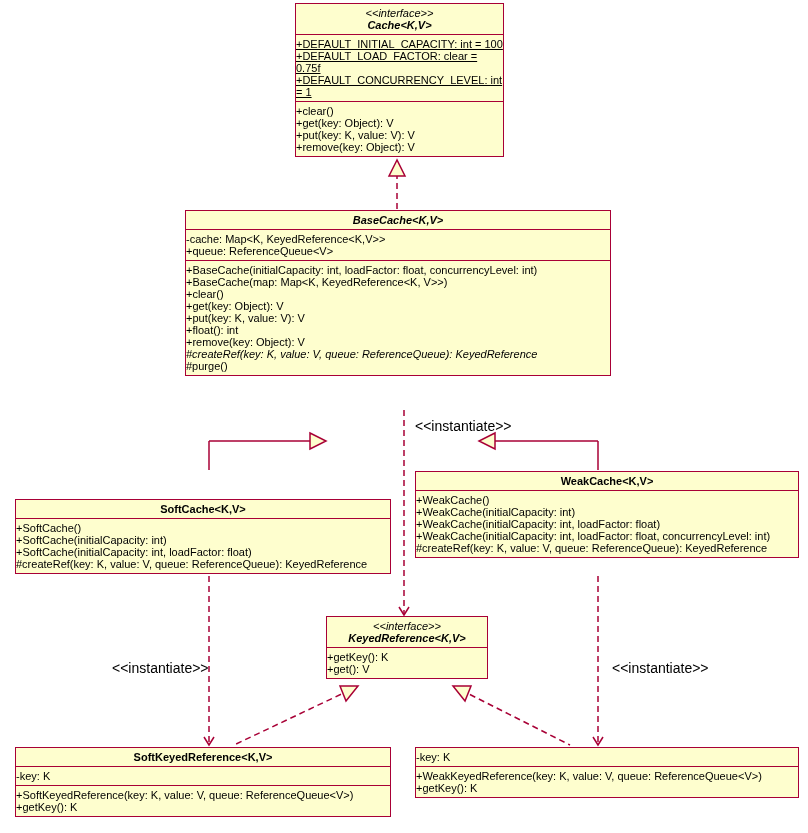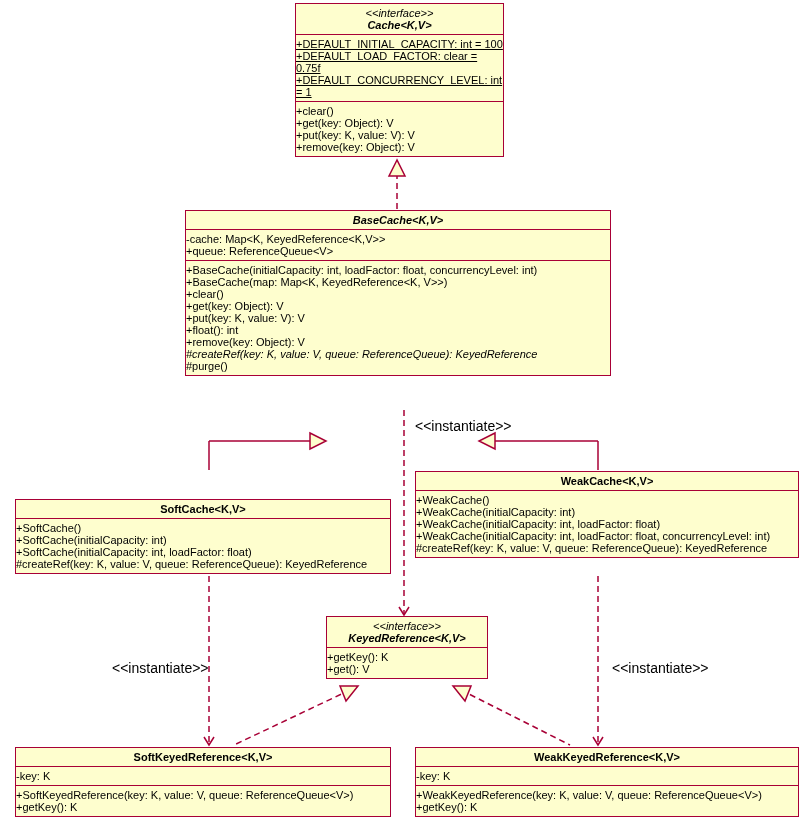--- a/index.html
+++ b/index.html
@@ -109,21 +109,20 @@
 <div class="sec">
       <div>-key: K</div>
     </div>
 <div class="sec">
       <div>+SoftKeyedReference(key: K, value: V, queue: ReferenceQueue&lt;V&gt;)</div>
       <div>+getKey(): K</div>
     </div>
 </div>
 
 <div class="box" style="left:415px;top:747px;width:382px">
-<div class="sec title"><span class="b">WeakKeyedReference&lt;K,V&gt;</span></div>
 <div class="sec">
       <div>-key: K</div>
     </div>
 <div class="sec">
       <div>+WeakKeyedReference(key: K, value: V, queue: ReferenceQueue&lt;V&gt;)</div>
       <div>+getKey(): K</div>
     </div>
 </div>
 
 <div class="lbl" style="left:415px;top:418px">&lt;&lt;instantiate&gt;&gt;</div>

